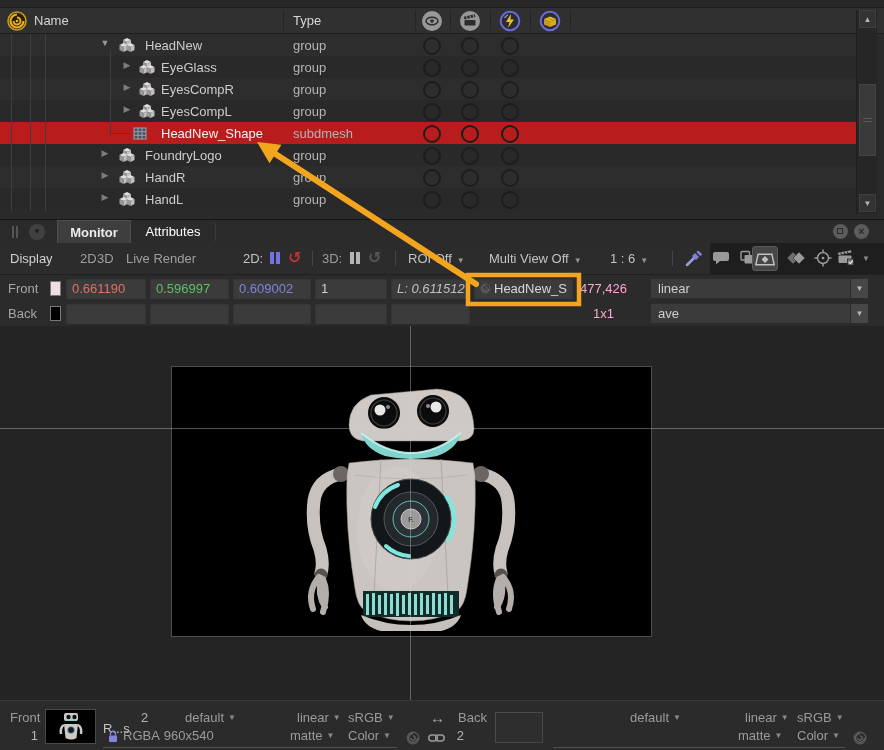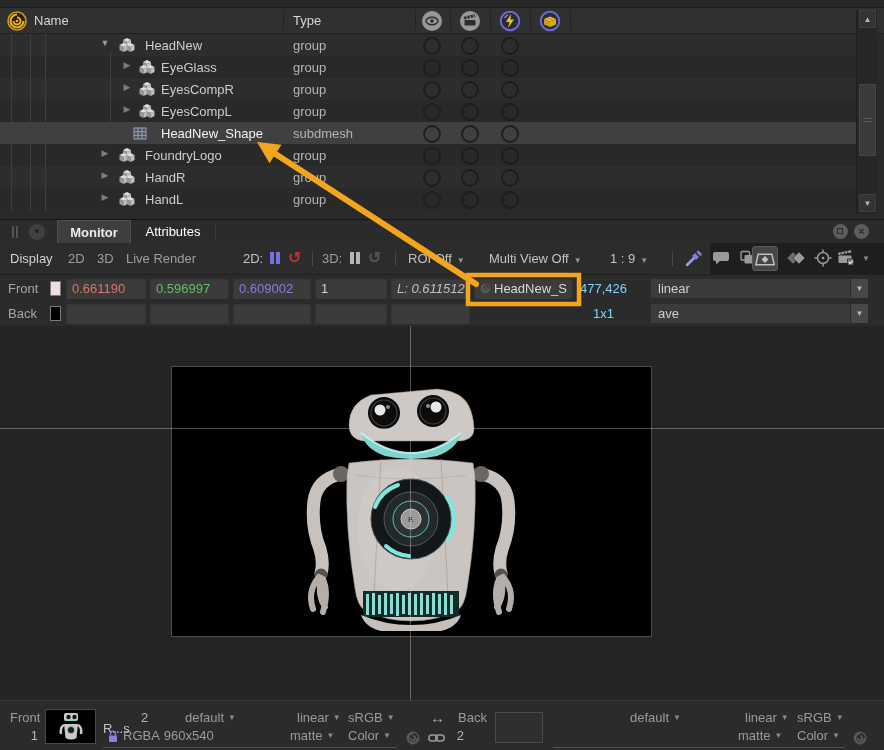--- a/index.html
+++ b/index.html
@@ -12,21 +12,21 @@
   #tree-panel{left:0;top:0;width:884px;height:219px;background:#2a2a2a;}
   #tree-topstrip{left:0;top:0;width:884px;height:8px;background:#272727;border-bottom:1px solid #1d1d1d;box-sizing:border-box;}
   #tree-header{left:0;top:8px;width:884px;height:26px;background:#303030;border-bottom:1px solid #1f1f1f;box-sizing:border-box;}
   #tree-header .coldiv{position:absolute;top:2px;height:21px;width:1px;background:#242424;}
   #hdr-name{position:absolute;left:34px;top:5px;color:#d6d6d6;}
   #hdr-type{position:absolute;left:293px;top:5px;color:#d6d6d6;}
   .hdricon{position:absolute;top:2px;}
   #tree-rows{left:0;top:34px;width:856px;height:177px;overflow:hidden;}
   .trow{position:relative;width:856px;height:22px;background:#2d2d2d;}
   .trow.alt{background:#292929;}
-  .trow.sel{background:#404040;}
+  .trow.sel{background:#b91c1c;}
   .trow.sel .nm{color:#f2f2f2;}
   .tri{position:absolute;top:4px;font-size:9px;color:#9a9a9a;width:12px;text-align:center;}
   .tri.closed{color:#7d7d7d;}
   .lv0 .tri{left:99px;} .lv1 .tri{left:121px;}
   .nicon{position:absolute;top:3px;}
   .lv0 .nicon{left:119px;} .lv1 .nicon{left:139px;} .shape .nicon{left:132px;}
   .nm{position:absolute;top:4px;color:#cccccc;}
   .lv0 .nm{left:145px;} .lv1 .nm{left:161px;}
   .ty{position:absolute;left:293px;top:4px;color:#b4b4b4;}
   .tgl{position:absolute;top:3px;width:14px;height:14px;border:2px solid #1d1d1d;border-radius:50%;box-sizing:content-box;}
@@ -73,21 +73,21 @@
 
   
   #readout{left:0;top:274px;width:884px;height:52px;background:#2b2b2b;border-top:1px solid #202020;box-sizing:border-box;}
   .rrow{position:absolute;left:0;width:884px;height:22px;}
   #rrow-front{top:3px;} #rrow-back{top:28px;}
   .rlabel{position:absolute;left:8px;top:3px;color:#a6a6a6;}
   .swatch{position:absolute;left:50px;top:3px;width:11px;height:15px;border:1px solid #7a7a7a;box-sizing:border-box;}
   .cell{position:absolute;top:0;height:21px;background:#3b3b3b;box-shadow:inset 0 1px 2px rgba(0,0,0,.35);
         line-height:21px;padding-left:6px;box-sizing:border-box;overflow:hidden;white-space:nowrap;}
   .vr{color:#db7467;} .vg{color:#62bd66;} .vb{color:#8282de;} .vw{color:#cfcfcf;} .vl{color:#c0c0c0;font-style:italic;}
-  .coordtxt{position:absolute;top:3px;color:#7dd3fc;}
+  .coordtxt{position:absolute;top:3px;color:#f9a8d4;}
   .dd{position:absolute;top:0;height:21px;background:#3b3b3b;border:1px solid #2c2c2c;box-sizing:border-box;
       line-height:19px;padding-left:7px;color:#cfcfcf;}
   .dd .btn{position:absolute;right:0;top:0;width:18px;height:19px;background:#474747;border-left:1px solid #2c2c2c;
            text-align:center;line-height:19px;font-size:8px;color:#b8b8b8;box-sizing:border-box;}
   .objicon{display:inline-block;vertical-align:-1px;margin-right:3px;}
 
   
   #viewport{left:0;top:326px;width:884px;height:374px;background:#242424;}
   #vp-image{position:absolute;left:171px;top:40px;width:479px;height:269px;background:#000;
             border:1px solid #4d4d4d;box-sizing:content-box;}
@@ -291,42 +291,42 @@
   <div class="tab" id="tab-attributes">Attributes</div>
   <div id="tab-endline"></div>
   <div class="winbtn" id="btn-float">
       <span class="sq"></span>
     </div>
   <div class="winbtn" id="btn-close">×</div>
 </div>
 
 <div class="abs" id="mtoolbar">
   <span class="t" style="left:10px;color:#d2d2d2">Display</span>
-  <span class="t dim" style="left:68px">2D</span>
+  <span class="t dim" style="left:80px">2D</span>
   <span class="t dim" style="left:97px">3D</span>
   <span class="t dim" style="left:126px">Live Render</span>
 
   <span class="t" style="left:243px">2D:</span>
   <span class="pausebars blue" style="left:270px">
       <span></span>
       <span></span>
     </span>
   <span class="refresh red" style="left:288px">↺</span>
   <span class="vdiv" style="left:312px"></span>
   <span class="t dim" style="left:322px">3D:</span>
   <span class="pausebars gray" style="left:350px">
       <span></span>
       <span></span>
     </span>
   <span class="refresh disabled" style="left:368px">↺</span>
   <span class="vdiv" style="left:395px"></span>
 
   <span class="t" style="left:408px"><span>ROI Off</span><span class="ddarrow">▼</span></span>
   <span class="t" style="left:489px"><span>Multi View Off</span><span class="ddarrow">▼</span></span>
-  <span class="t" style="left:610px"><span>1 : 9</span><span class="ddarrow">▼</span></span>
+  <span class="t" style="left:610px"><span>1 : 6</span><span class="ddarrow">▼</span></span>
   <span class="vdiv" style="left:672px"></span>
 
   <svg class="ticon" style="left:684px" width="20" height="20" viewBox="0 0 20 20">
     <path d="M3,17 L11,9" stroke="#9a9ae0" stroke-width="2.5" stroke-linecap="round"></path>
     <polygon points="11,5 15,9 12,12 8,8" fill="#8080d8"></polygon>
       <path d="M14,4 L16.5,6.5" stroke="#8080d8" stroke-width="2.5" stroke-linecap="round"></path>
   </svg>
   <svg class="ticon" style="left:712px" width="20" height="20" viewBox="0 0 20 20">
     <path d="M3,4 h12 a2,2 0 0 1 2,2 v5 a2,2 0 0 1 -2,2 h-7 l-4,3.5 v-3.5 h-1 a2,2 0 0 1 -2,-2 v-5 a2,2 0 0 1 2,-2 z" fill="#9a9a9a"></path>
   </svg>

